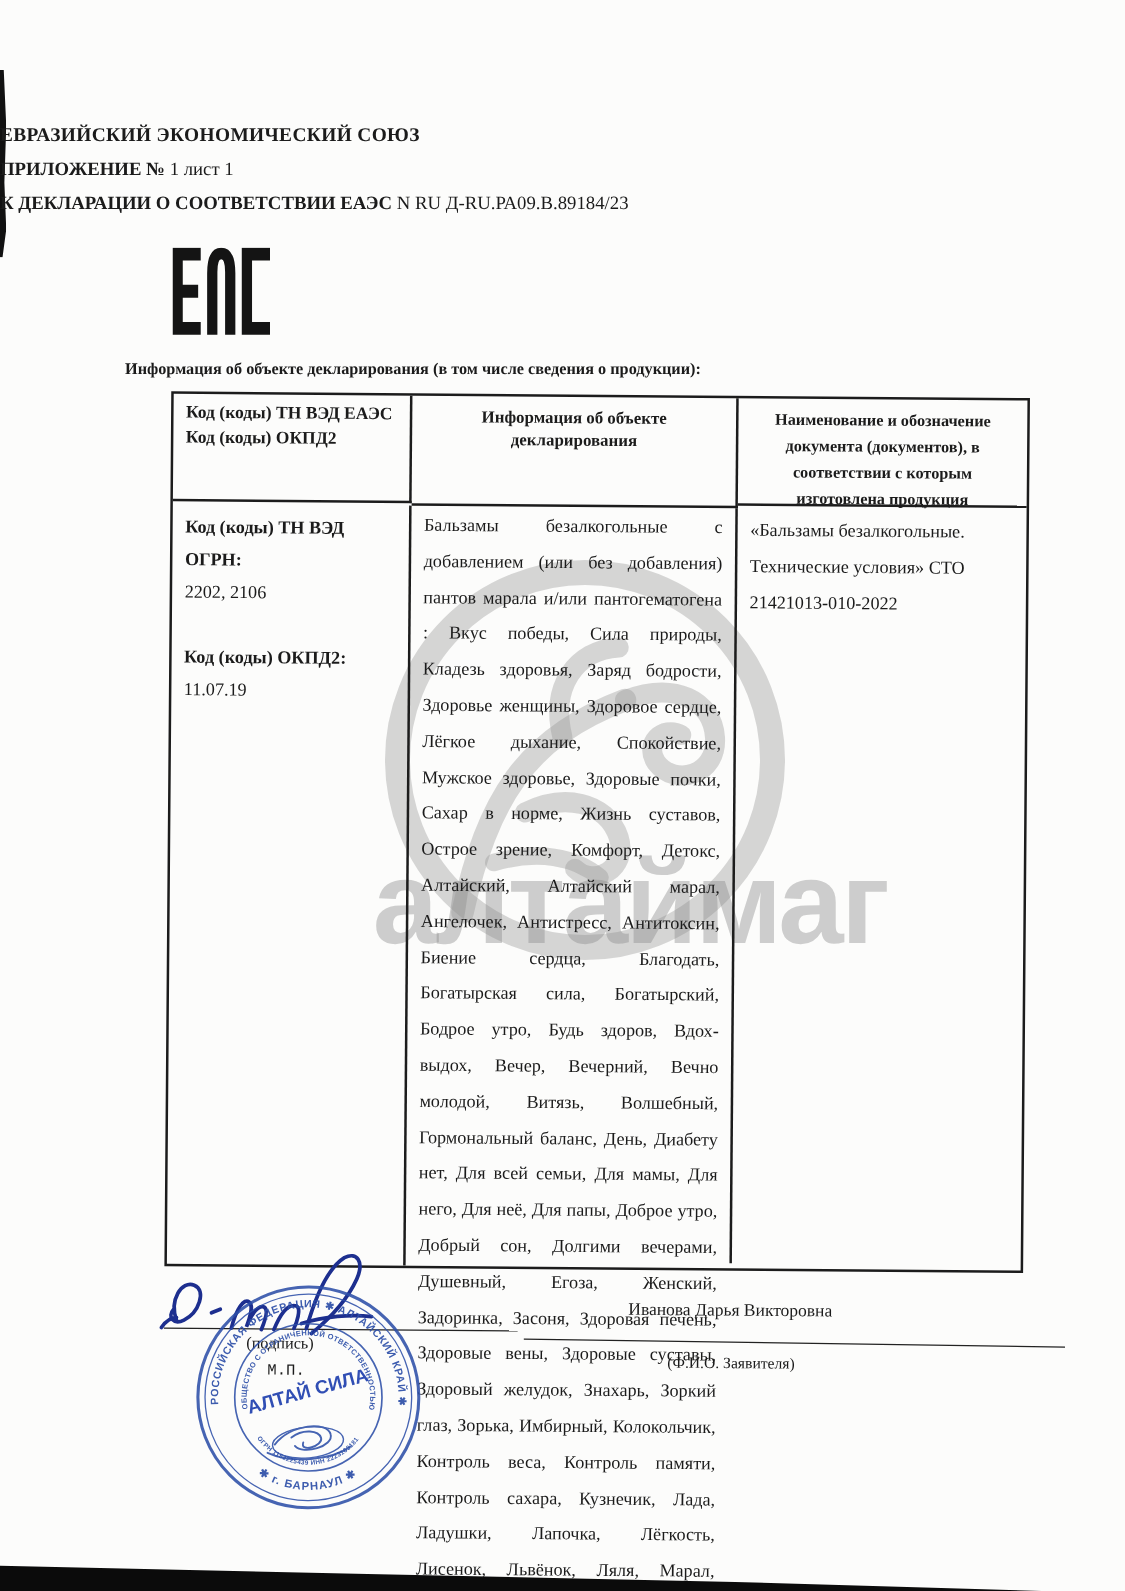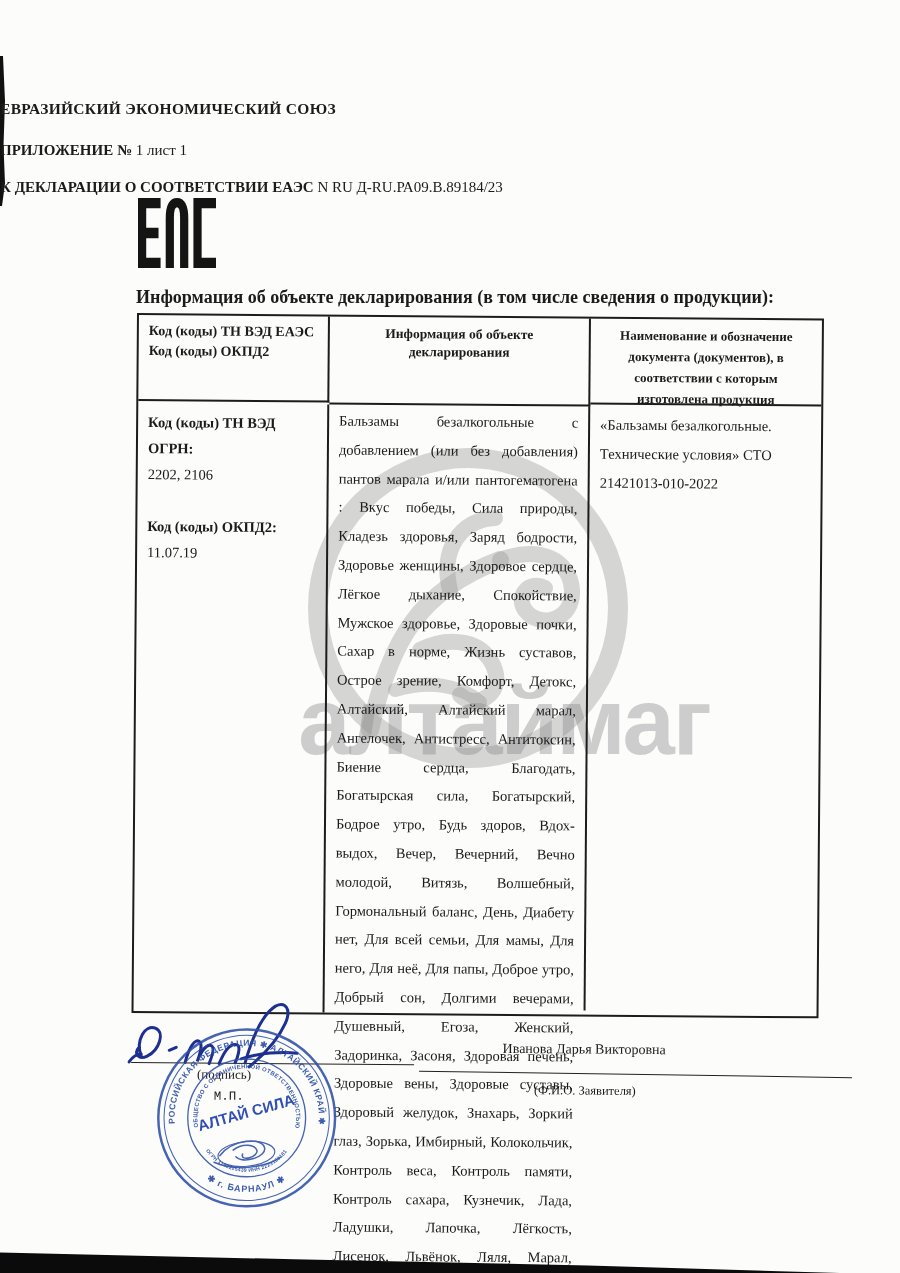--- a/index.html
+++ b/index.html
@@ -14,29 +14,29 @@
   .wm{position:absolute;z-index:0;}
   .wm-brand{left:200px;top:668px;width:510px;text-align:right;
     font-family:"Liberation Sans",sans-serif;font-weight:bold;font-size:94px;letter-spacing:-2px;
     color:rgba(140,140,140,0.42);white-space:nowrap;}
   .wm-tagline{left:280px;top:778px;width:380px;text-align:center;
     font-family:"Liberation Sans",sans-serif;font-size:36px;letter-spacing:1px;
     color:rgba(150,150,150,0.40);white-space:nowrap;}
   
   .hdr{position:absolute;left:0;top:100px;width:850px;text-align:left;z-index:2;}
   .hdr .l1{font-size:15.5px;font-weight:bold;letter-spacing:.3px;}
-  .hdr .l2{font-size:15px;margin-top:24px;}
-  .hdr .l3{font-size:15px;margin-top:20px;}
+  .hdr .l2{font-size:15px;margin-top:10px;}
+  .hdr .l3{font-size:15px;margin-top:10px;}
   .b{font-weight:bold;}
   .eac{position:absolute;left:138px;top:198px;z-index:2;}
   
   .tilt{position:absolute;left:0;top:0;width:900px;height:1273px;z-index:1;
         transform:rotate(0.45deg);transform-origin:137px 313px;}
-  .caption{position:absolute;left:100px;top:287px;width:710px;text-align:center;
-    font-size:18px;font-weight:bold;z-index:2;}
+  .caption{position:absolute;left:100px;top:287px;width:710px;text-align:left;
+    font-size:13px;font-weight:bold;z-index:2;}
   .tbl{position:absolute;left:137px;top:313px;width:683px;border:2px solid #1c1c1c;}
   .row{display:grid;grid-template-columns:191px 261px 1fr;}
   .cell{border-right:2px solid #1c1c1c;padding:6px 10px;}
   .cell:last-child{border-right:none;}
   .hrow .cell{border-bottom:2px solid #1c1c1c;height:72px;}
   .th1{font-size:14px;font-weight:bold;line-height:20px;}
   .th2{font-size:13.5px;font-weight:bold;text-align:center;line-height:18px;padding-top:8px;}
   .th3{font-size:13px;font-weight:bold;text-align:center;line-height:21px;padding-top:6px;}
   .brow .cell{height:596px;}
   .codes{font-size:14.5px;line-height:26px;}

